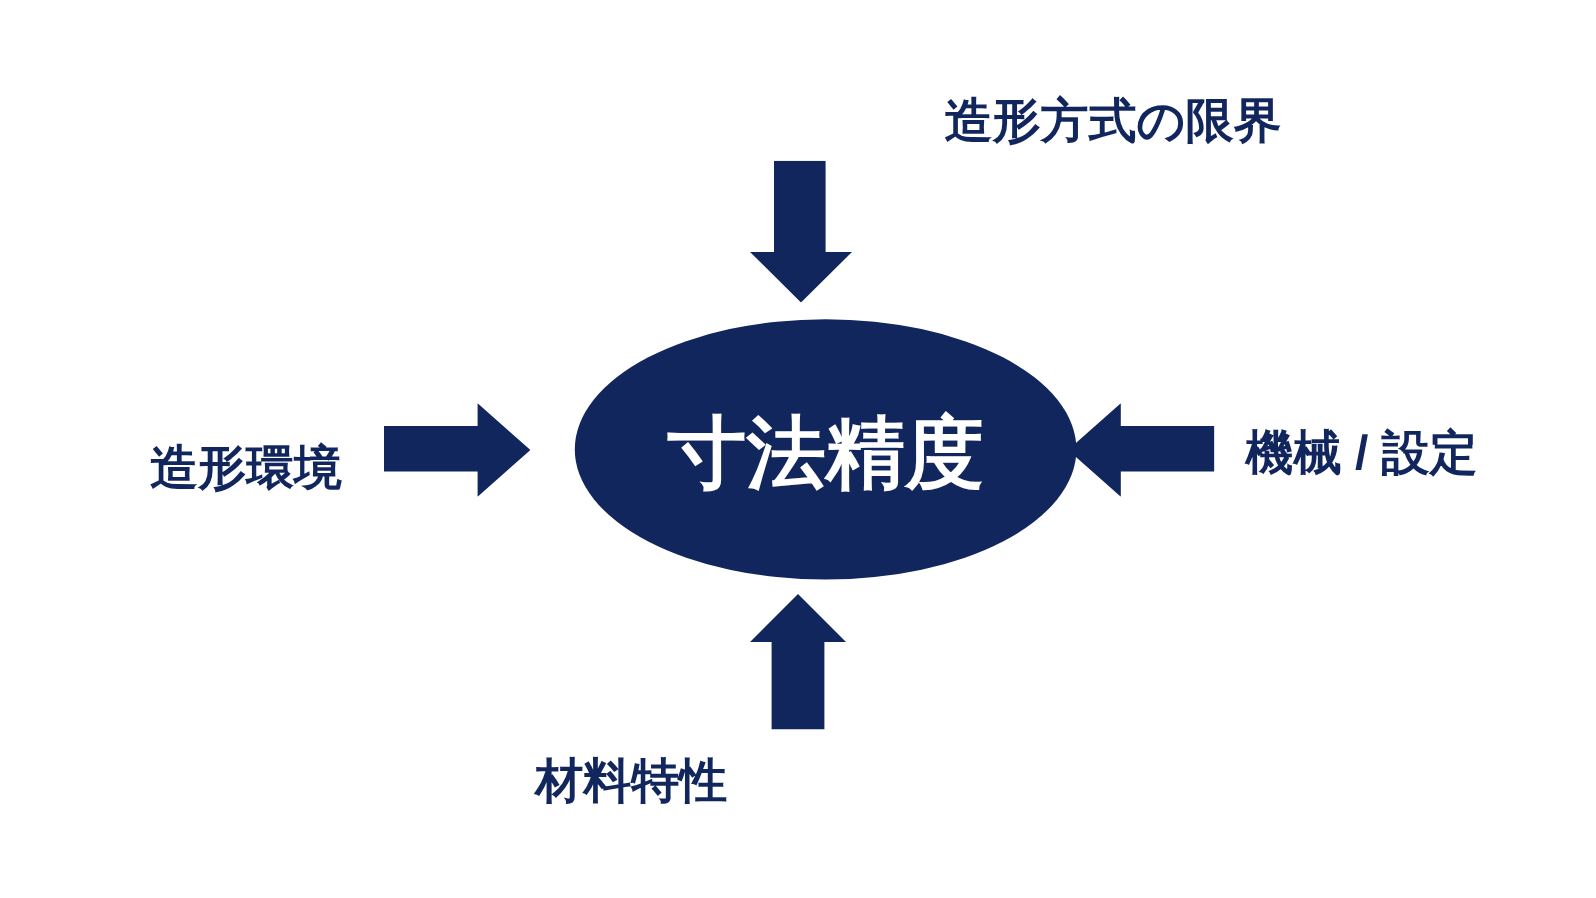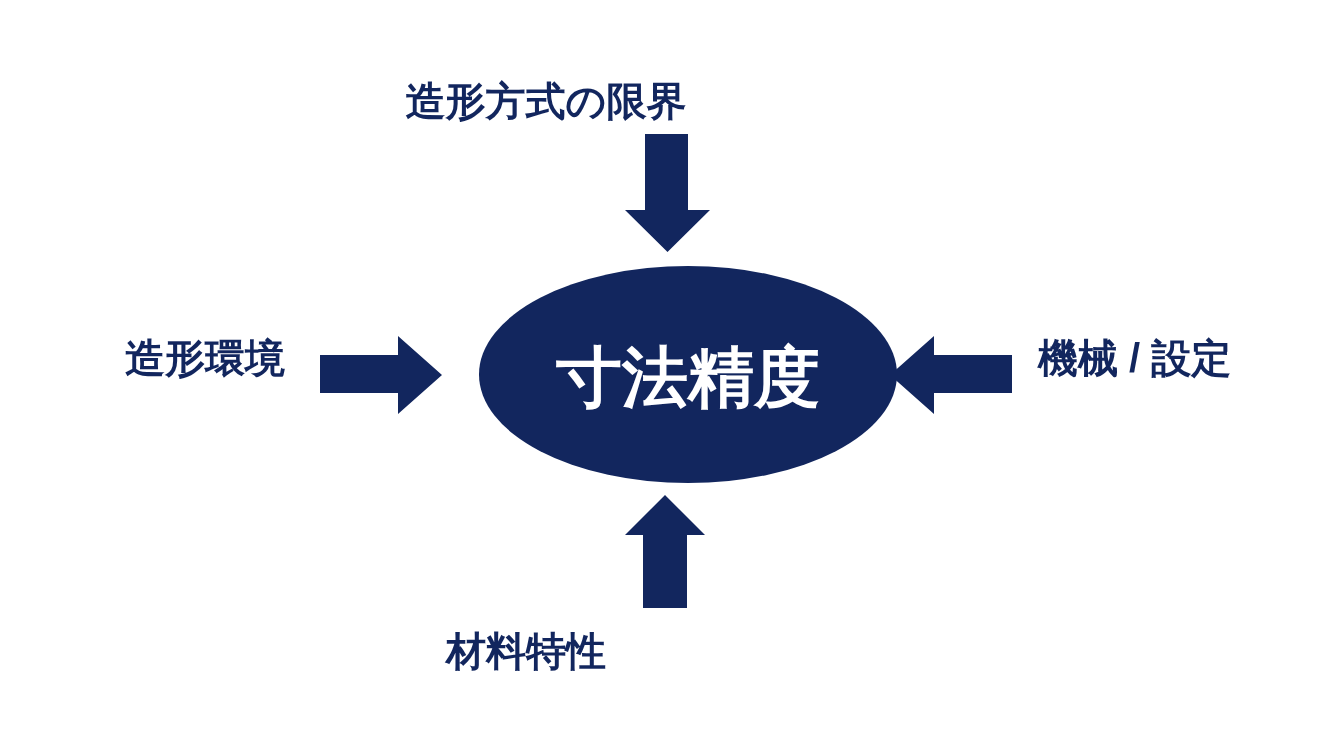--- a/index.html
+++ b/index.html
@@ -20,23 +20,23 @@
     background: var(--background);
   }
   .factor-label {
     position: absolute;
     color: var(--navy);
     font-weight: bold;
     font-size: 40px;
     line-height: 44px;
     white-space: nowrap;
   }
-  .label-top    { top: 79px;  left: 12px; width: 1068px; text-align: center; }
-  .label-left   { top: 336px; left: 125px; }
-  .label-right  { top: 336px; left: 1038px; }
+  .label-top    { top: 79px;  left: 0; width: 1068px; text-align: right; }
+  .label-left   { top: 368px; left: 125px; }
+  .label-right  { top: 356px; left: 1038px; }
   .label-bottom { top: 629px; left: 0; width: 1052px; text-align: center; }
 
   .arrow { position: absolute; display: block; }
   .arrow polygon { fill: var(--navy); }
   .arrow-top    { left: 625px; top: 134px; }
   .arrow-left   { left: 320px; top: 336px; }
   .arrow-right  { left: 890px; top: 336px; }
   .arrow-bottom { left: 625px; top: 495px; }
 
   .center-ellipse {

